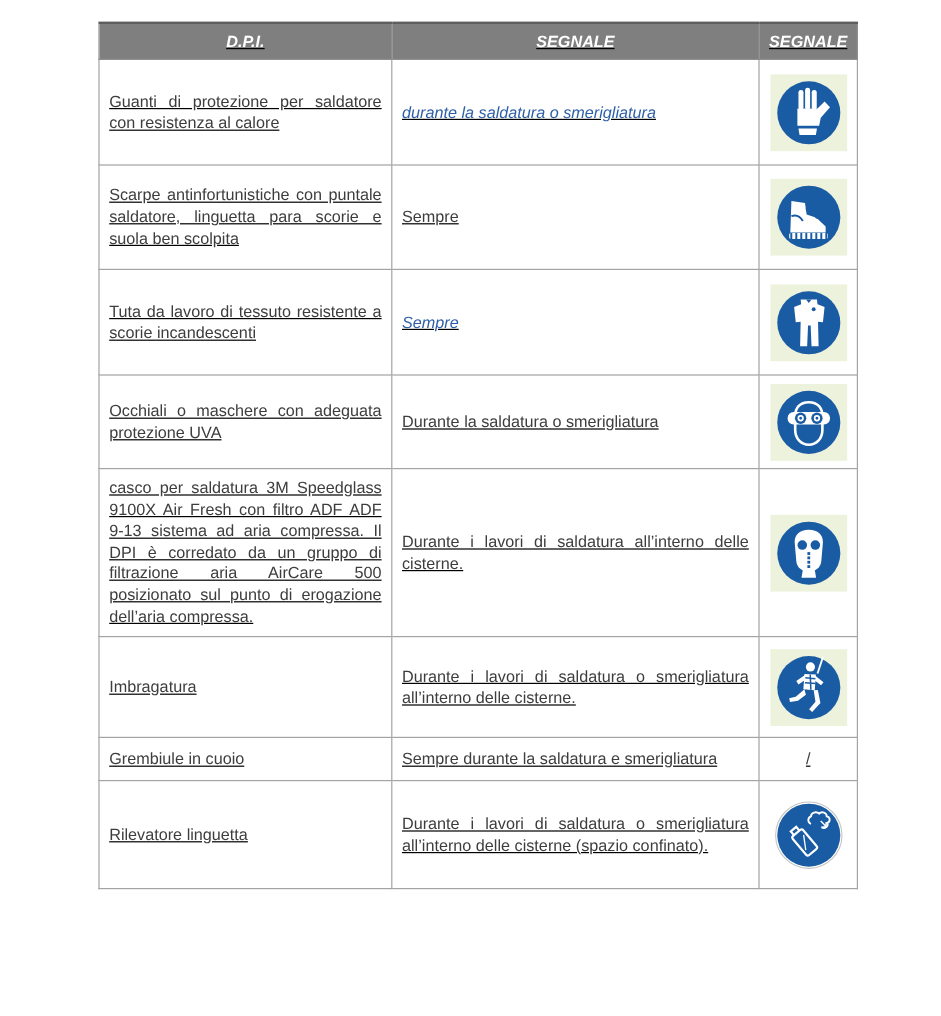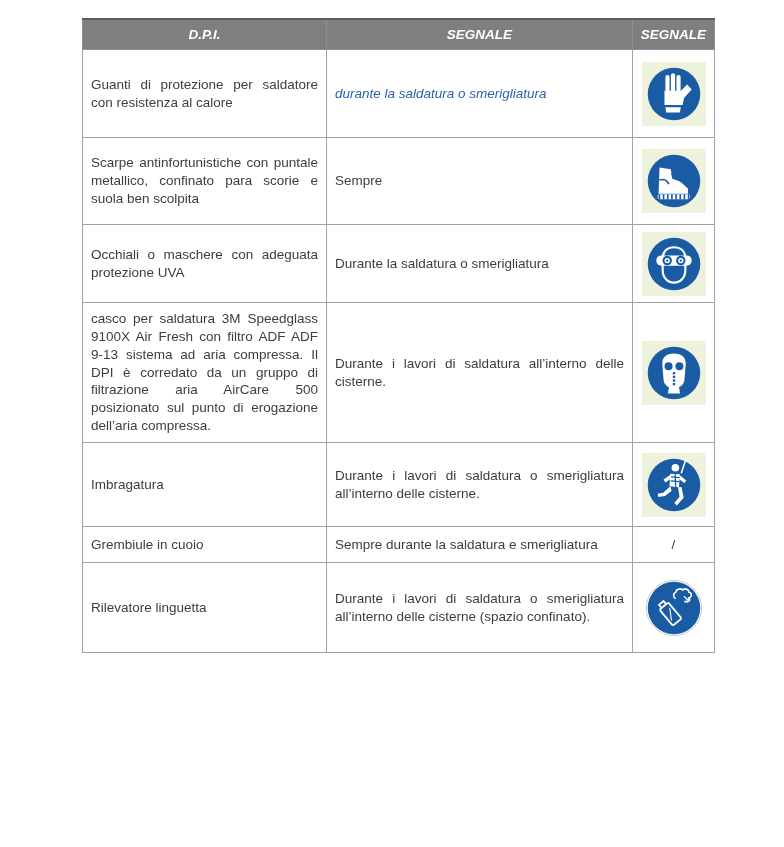--- a/index.html
+++ b/index.html
@@ -1,21 +1,21 @@
 <!DOCTYPE html>
 <html><head>
 <meta charset="utf-8">
 <style>
   html,body{margin:0;padding:0;background:#ffffff;}
   body{
     width:784px;height:847px;position:relative;overflow:hidden;
     font-family:"Liberation Sans","DejaVu Sans",sans-serif;
     -webkit-font-smoothing:antialiased;
   }
-  .table-wrap{position:absolute;left:82px;top:18px;}
+  .table-wrap{position:absolute;left:82px;top:18px;text-decoration:underline;}
   table{border-collapse:collapse;table-layout:fixed;width:632px;}
   col.c-dpi{width:244px;}
   col.c-quando{width:306px;}
   col.c-segnale{width:82px;}
   th{
     background:#7f7f7f;color:#ffffff;
     font-style:italic;font-weight:bold;font-size:13.5px;
     height:27px;text-align:center;vertical-align:middle;
     border:1px solid #8f8f8f;border-top:2px solid #5e5e5e;
   }
@@ -63,37 +63,49 @@
       <rect x="22.5" y="11" width="4.6" height="18" rx="2.2"></rect>
       <rect x="28.6" y="9" width="4.6" height="20" rx="2.2"></rect>
       <rect x="34.7" y="11" width="4.6" height="18" rx="2.2"></rect>
       <path d="M21.5 28 h18.5 l6.5 -6.5 5 5.5 -8.5 9.5 -1.5 7.5 h-20 Z"></path>
       <path d="M22.5 46.5 h17 l-1 6 h-15 Z"></path>
     </g>
               </svg>
             </span></td>
         </tr>
         <tr style="height: 87px;">
-          <td class="dpi">Scarpe antinfortunistiche con puntale metallico, confinato para scorie e suola ben scolpita</td>
+          <td class="dpi">Scarpe antinfortunistiche con puntale saldatore, linguetta para scorie e suola ben scolpita</td>
           <td class="quando">Sempre</td>
           <td class="segnale"><span class="tile tile-green">
               <svg viewBox="0 0 64 64" width="58" height="58" aria-hidden="true">
                 <circle cx="32" cy="32" r="29" fill="#1a5ca3"></circle>
     <g fill="#fff">
       <path d="M16 17 l12.5 2 1.5 10.5 9 3 8.5 8 v5.5 H15 Z"></path>
       <rect x="14" y="46.5" width="35.5" height="5.5" rx="1.5"></rect>
     </g>
     <path d="M16 31 q6.5 -2.5 10.5 4.5" stroke="#1a5ca3" fill="none" stroke-width="1.8"></path>
     <g fill="#1a5ca3">
       <circle cx="30.5" cy="24.5" r="1.4"></circle>
                   <circle cx="33.5" cy="27" r="1.4"></circle>
       <circle cx="36.5" cy="29.5" r="1.4"></circle>
                   <circle cx="39.5" cy="32" r="1.4"></circle>
     </g>
     <line x1="15" y1="49.3" x2="49" y2="49.3" stroke="#1a5ca3" stroke-width="5.5" stroke-dasharray="1.8 2.8"></line>
+              </svg>
+            </span></td>
+        </tr>
+        <tr style="height: 88px;">
+          <td class="dpi">Tuta da lavoro di tessuto resistente a scorie incandescenti</td>
+          <td class="quando blue-italic">Sempre</td>
+          <td class="segnale"><span class="tile tile-green">
+              <svg viewBox="0 0 64 64" width="58" height="58" aria-hidden="true">
+                <circle cx="32" cy="32" r="29" fill="#1a5ca3"></circle>
+    <path fill="#fff" d="M24.5 10.5 h15 l0.5 4.5 6.5 2.5 -1.5 14 -4.5 -0.5 0.5 22.5 h-6.5 l-0.8 -19 h-2.4 l-0.8 19 h-6.5 l0.5 -22.5 -4.5 0.5 -1.5 -14 6.5 -2.5 Z"></path>
+    <path d="M29.5 10.5 l2.5 3.2 2.5 -3.2 Z" fill="#1a5ca3"></path>
+    <circle cx="36.5" cy="19.5" r="1.8" fill="#1a5ca3"></circle>
               </svg>
             </span></td>
         </tr>
         <tr style="height: 78px;">
           <td class="dpi">Occhiali o maschere con adeguata protezione UVA</td>
           <td class="quando">Durante la saldatura o smerigliatura</td>
           <td class="segnale"><span class="tile tile-green">
               <svg viewBox="0 0 64 64" width="58" height="58" aria-hidden="true">
                 <circle cx="32" cy="32" r="29" fill="#1a5ca3"></circle>
     <path d="M32 13.5 c8.5 0 12.5 5.5 12.5 12.5 l0 13 c0 8 -5.5 13.5 -12.5 13.5 s-12.5 -5.5 -12.5 -13.5 l0 -13 c0 -7 4 -12.5 12.5 -12.5 Z" fill="none" stroke="#fff" stroke-width="2.4"></path>

